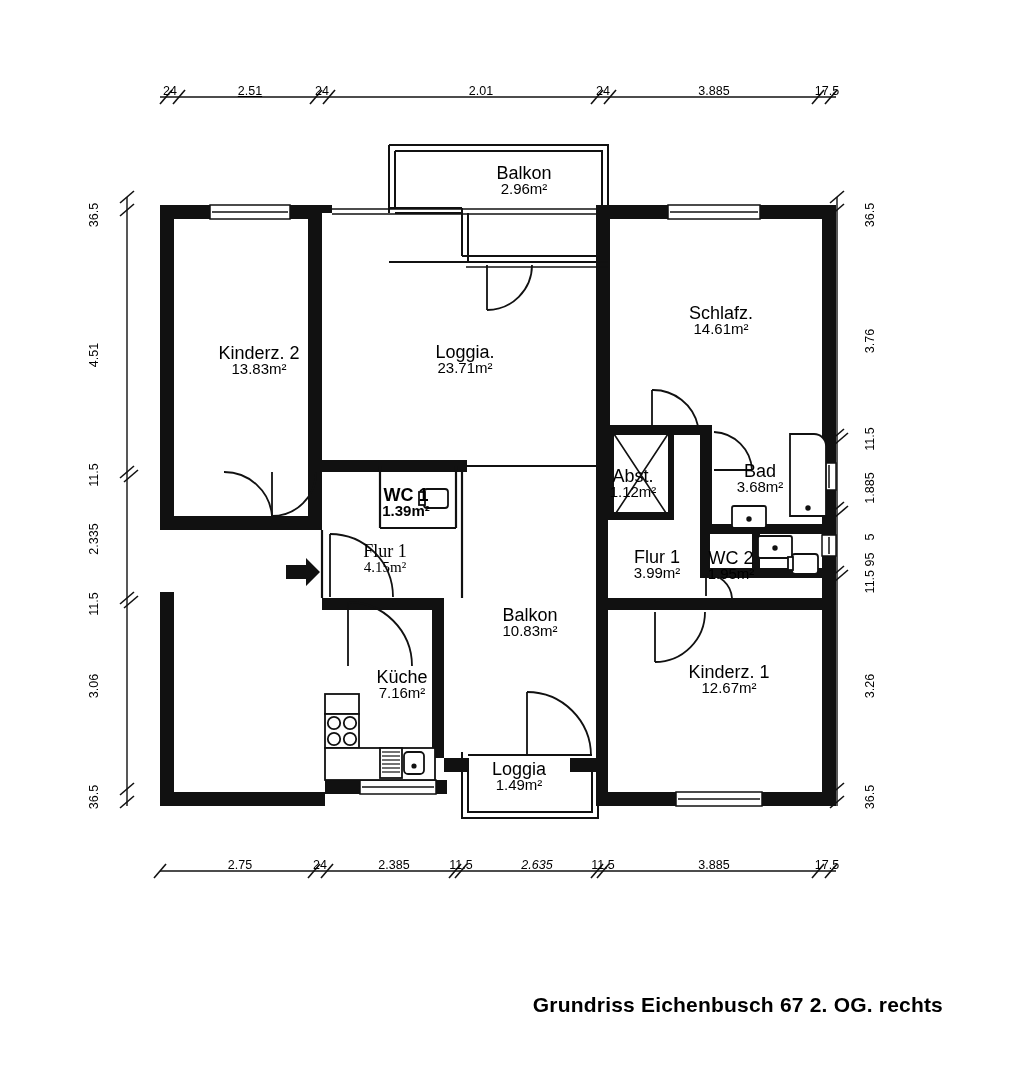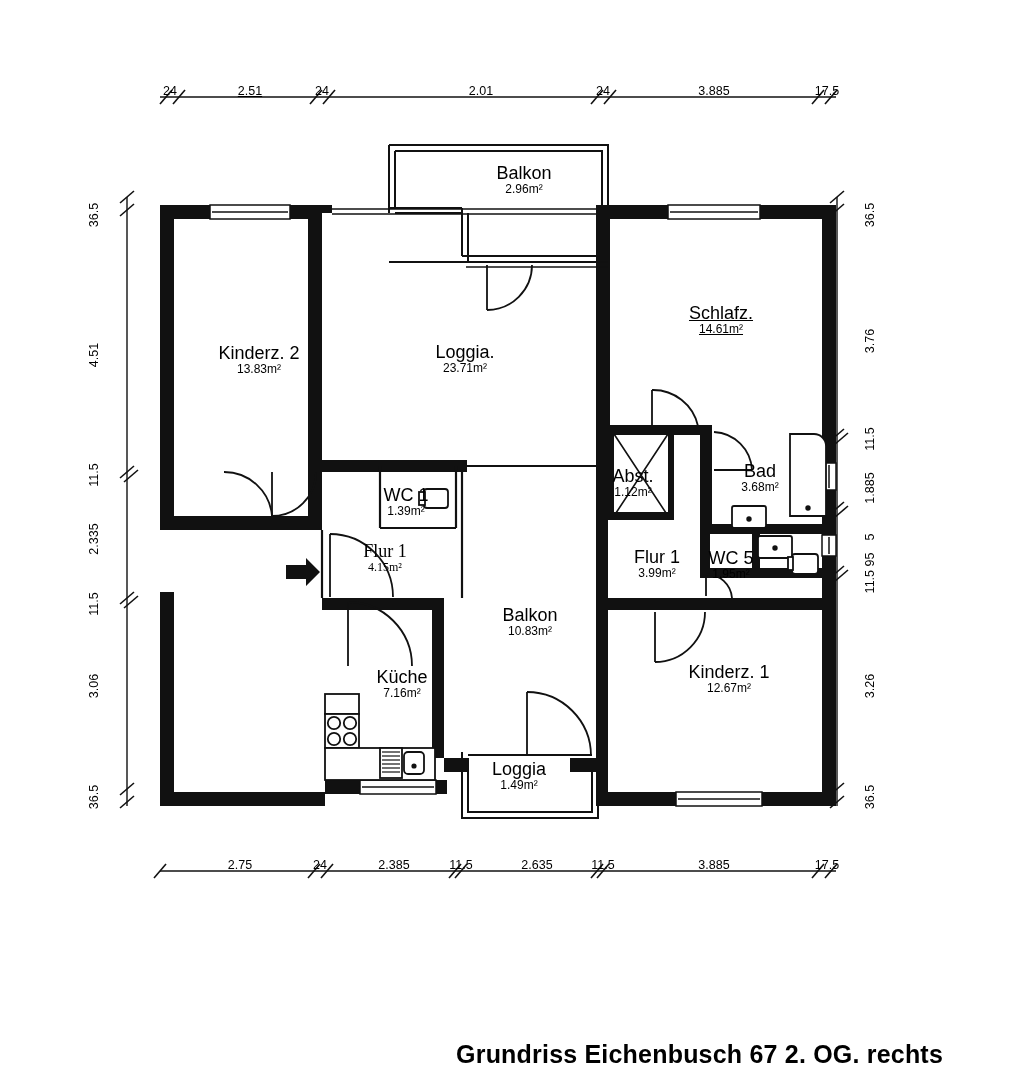--- a/index.html
+++ b/index.html
@@ -1,24 +1,24 @@
 <!DOCTYPE html>
 <html><head>
 <meta charset="utf-8">
 <style>
   html,body{margin:0;padding:0;background:#ffffff;}
   body{width:1013px;height:1080px;position:relative;overflow:hidden;
        font-family:"Liberation Sans","DejaVu Sans",sans-serif;color:#000;}
   #stage{position:absolute;left:0;top:0;width:1013px;height:1080px;}
   .svgwrap{position:absolute;left:0;top:0;}
-  .ttl{position:absolute;right:70px;top:1040px;font-size:25px;font-weight:bold;
+  .ttl{position:absolute;right:70px;top:993px;font-size:21px;font-weight:bold;
        letter-spacing:.2px;white-space:nowrap;}
   .roomlabel{position:absolute;text-align:center;white-space:nowrap;}
   .roomlabel .nm{font-size:18px;line-height:17px;}
-  .roomlabel .ar{font-size:12px;line-height:14px;}
+  .roomlabel .ar{font-size:15px;line-height:14px;}
   .dimtxt{position:absolute;font-size:12.5px;white-space:nowrap;text-align:center;}
   .dimtxt.v{transform-origin:50% 50%;}
 </style>
 </head>
 <body>
 
 <div id="stage">
 
   <div class="svgwrap">
   <svg width="1013" height="1080" viewBox="0 0 1013 1080" xmlns="http://www.w3.org/2000/svg">
@@ -283,46 +283,46 @@
     <div class="ar">2.96m²</div>
   </div>
   <div class="roomlabel" style="left:199px;top:345px;width:120px;">
     <div class="nm">Kinderz. 2</div>
     <div class="ar">13.83m²</div>
   </div>
   <div class="roomlabel" style="left:405px;top:344px;width:120px;">
     <div class="nm">Loggia.</div>
     <div class="ar">23.71m²</div>
   </div>
-  <div class="roomlabel" style="left:661px;top:305px;width:120px;text-decoration:underline;">
+  <div class="roomlabel" style="left:661px;top:305px;width:120px;">
     <div class="nm">Schlafz.</div>
     <div class="ar">14.61m²</div>
   </div>
   <div class="roomlabel" style="left:593px;top:468px;width:80px;">
     <div class="nm">Abst.</div>
     <div class="ar">1.12m²</div>
   </div>
   <div class="roomlabel" style="left:720px;top:463px;width:80px;">
     <div class="nm">Bad</div>
     <div class="ar">3.68m²</div>
   </div>
-  <div class="roomlabel" style="left:356px;top:487px;width:100px;">
+  <div class="roomlabel" style="left:356px;top:487px;width:100px;font-weight:bold;">
     <div class="nm">WC 1</div>
     <div class="ar">1.39m²</div>
   </div>
   <div class="roomlabel" style="left:335px;top:543px;width:100px;font-family:Liberation Serif, serif;">
     <div class="nm">Flur 1</div>
     <div class="ar">4.15m²</div>
   </div>
   <div class="roomlabel" style="left:607px;top:549px;width:100px;">
     <div class="nm">Flur 1</div>
     <div class="ar">3.99m²</div>
   </div>
   <div class="roomlabel" style="left:691px;top:550px;width:80px;">
-    <div class="nm">WC 5</div>
+    <div class="nm">WC 2</div>
     <div class="ar">1.95m²</div>
   </div>
   <div class="roomlabel" style="left:470px;top:607px;width:120px;">
     <div class="nm">Balkon</div>
     <div class="ar">10.83m²</div>
   </div>
   <div class="roomlabel" style="left:342px;top:669px;width:120px;">
     <div class="nm">Küche</div>
     <div class="ar">7.16m²</div>
   </div>
@@ -340,21 +340,21 @@
       <div class="dimtxt" style="left: 250px; top: 84px; width: 70px; margin-left: -35px; text-decoration: underline;">2.51</div>
       <div class="dimtxt" style="left: 322px; top: 84px; width: 70px; margin-left: -35px;">24</div>
       <div class="dimtxt" style="left: 481px; top: 84px; width: 70px; margin-left: -35px;">2.01</div>
       <div class="dimtxt" style="left: 603px; top: 84px; width: 70px; margin-left: -35px;">24</div>
       <div class="dimtxt" style="left: 714px; top: 84px; width: 70px; margin-left: -35px;">3.885</div>
       <div class="dimtxt" style="left: 827px; top: 84px; width: 70px; margin-left: -35px;">17.5</div>
       <div class="dimtxt" style="left: 240px; top: 858px; width: 70px; margin-left: -35px; text-align: center;">2.75</div>
       <div class="dimtxt" style="left: 320px; top: 858px; width: 70px; margin-left: -35px;">24</div>
       <div class="dimtxt" style="left: 394px; top: 858px; width: 70px; margin-left: -35px;">2.385</div>
       <div class="dimtxt" style="left: 461px; top: 858px; width: 70px; margin-left: -35px;">11.5</div>
-      <div class="dimtxt" style="left: 537px; top: 858px; width: 70px; margin-left: -35px;">2.635</div>
+      <div class="dimtxt" style="left: 537px; top: 858px; width: 70px; margin-left: -35px; font-style: italic;">2.635</div>
       <div class="dimtxt" style="left: 603px; top: 858px; width: 70px; margin-left: -35px;">11.5</div>
       <div class="dimtxt" style="left: 714px; top: 858px; width: 70px; margin-left: -35px;">3.885</div>
       <div class="dimtxt" style="left: 827px; top: 858px; width: 70px; margin-left: -35px;">17.5</div>
       <div class="dimtxt v" style="left: 94px; top: 208px; width: 70px; margin-left: -35px; transform: rotate(-90deg);">36.5</div>
       <div class="dimtxt v" style="left: 94px; top: 348px; width: 70px; margin-left: -35px; transform: rotate(-90deg);">4.51</div>
       <div class="dimtxt v" style="left: 94px; top: 468px; width: 70px; margin-left: -35px; transform: rotate(-90deg);">11.5</div>
       <div class="dimtxt v" style="left: 94px; top: 532px; width: 70px; margin-left: -35px; transform: rotate(-90deg);">2.335</div>
       <div class="dimtxt v" style="left: 94px; top: 597px; width: 70px; margin-left: -35px; transform: rotate(-90deg);">11.5</div>
       <div class="dimtxt v" style="left: 94px; top: 679px; width: 70px; margin-left: -35px; transform: rotate(-90deg);">3.06</div>
       <div class="dimtxt v" style="left: 94px; top: 790px; width: 70px; margin-left: -35px; transform: rotate(-90deg);">36.5</div>

